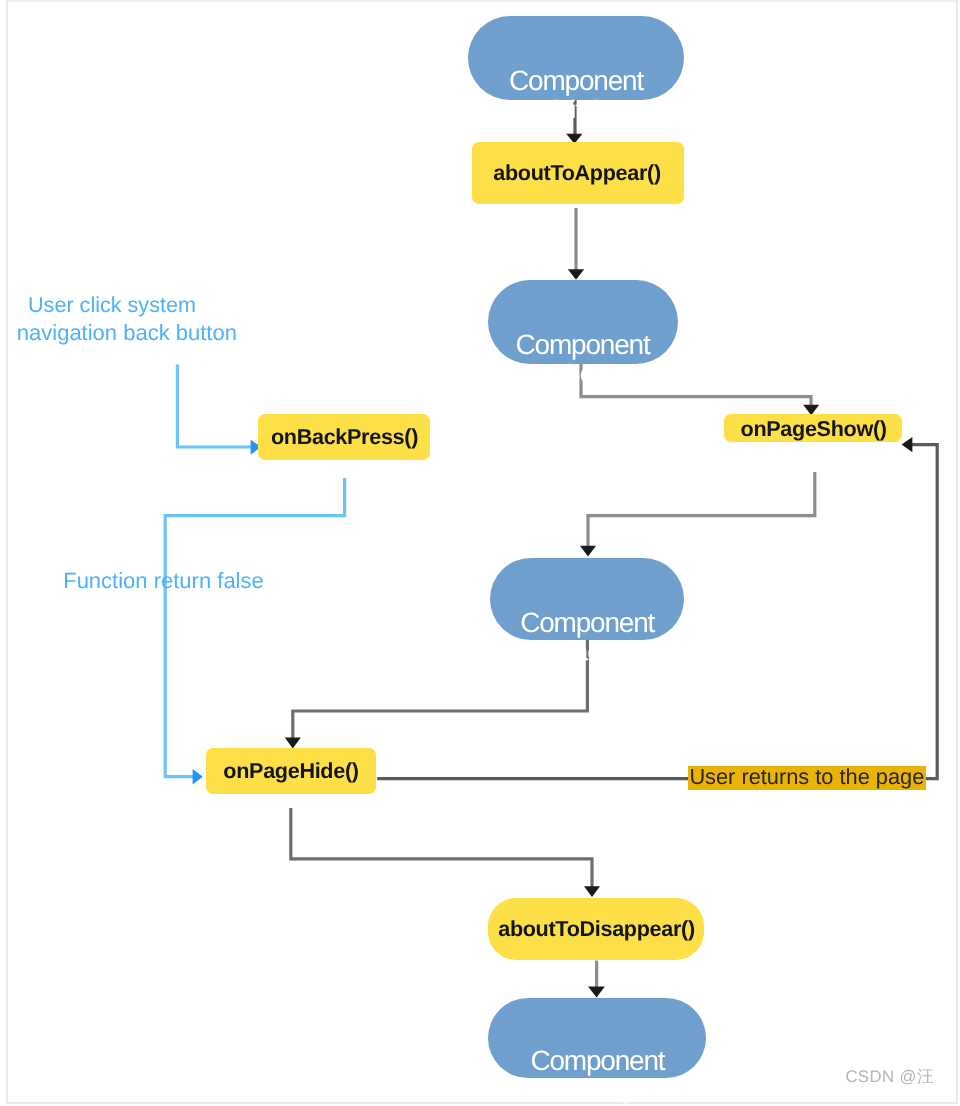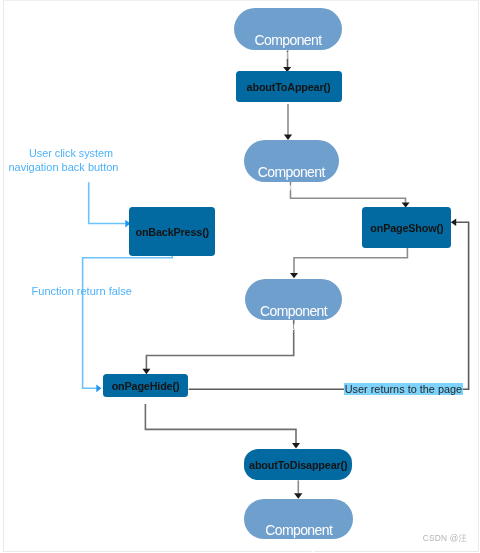--- a/index.html
+++ b/index.html
@@ -16,44 +16,44 @@
     border-left:1px solid #eaeaea;
     border-right:1px solid #eaeaea;
     border-top:2px solid #f0f0f0;
     border-bottom:1px solid #eaeaea;
     box-sizing:border-box;
   }
   #canvas{position:absolute;left:0;top:0;width:480px;height:553px;}
   .node{position:absolute;display:flex;align-items:center;justify-content:center;
         text-align:center;box-sizing:border-box;}
   .node.blue{background:#6f9fcd;color:#ffffff;border-radius:999px;}
-  .node.gray{background:#0369a1;color:#141414;border-radius:3.5px;font-weight:bold;padding-top:1px;}
+  .node.gray{background:#fde047;color:#141414;border-radius:3.5px;font-weight:bold;padding-top:1px;}
   .lbl-top{display:block;font-weight:400;}
   .lbl-bot{display:block;font-weight:400;}
   .antext{position:absolute;color:#4db2f7;white-space:nowrap;}
-  .blktext{position:absolute;color:#262626;white-space:nowrap;background:#7dd3fc;}
+  .blktext{position:absolute;color:#262626;white-space:nowrap;background:#eab308;}
   #watermark{position:absolute;color:#b5b5b5;white-space:nowrap;}
 
   
   #n-initial  {left:234px; top:8px;   width:108px; height:42px;}
   #n-appear   {left:235.5px;top:70.9px; width:106px; height:31.6px;}
   #n-show     {left:243.5px;top:139.5px;width:95.5px;height:42px;}
-  #n-back     {left:129.3px;top:207.2px;width:85.9px;height:49px;}
-  #n-pageshow {left:362.3px;top:207.1px;width:89px; height:41px;}
+  #n-back     {left:129.3px;top:207.2px;width:85.9px;height:23px;}
+  #n-pageshow {left:362.3px;top:207.1px;width:89px; height:14px;}
   #n-hide     {left:244.8px;top:278.7px;width:97.6px;height:41.6px;}
   #n-pagehide {left:102.6px;top:374.1px;width:85.8px;  height:23px;}
   #n-disappear{left:244.1px; top:449.1px; width:108.3px;height:31.2px;border-radius:14px;}
   #n-destroy  {left:244.2px;top:498.5px;width:109px;height:40.5px;}
 
   .node.gray{font-size:10.8px;letter-spacing:-0.16px;}
   .node.blue .lbl-top{font-size:14px;letter-spacing:-0.6px;line-height:15px;padding-top:3px;margin-top:36px;}
   .node.blue .lbl-bot{font-size:12.6px;letter-spacing:-0.6px;line-height:15.8px;}
 
   
-  #a-click1 {left:29px; top:147.3px; font-size:10.8px;}
+  #a-click1 {left:14px; top:147.3px; font-size:10.8px;}
   #a-click2 {left:8.4px;top:161.3px; font-size:11px;}
   #a-false  {left:31.6px; top:284.8px; font-size:11px;}
   #a-returns{left:344.3px;top:382.6px; font-size:10.9px; padding:0 0.4px;}
   #watermark{left:422.7px;top:533px; font-size:8.4px;letter-spacing:0.2px;text-align:right;}
 </style>
 </head>
 <body>
 
 <div id="frame"></div>
 

